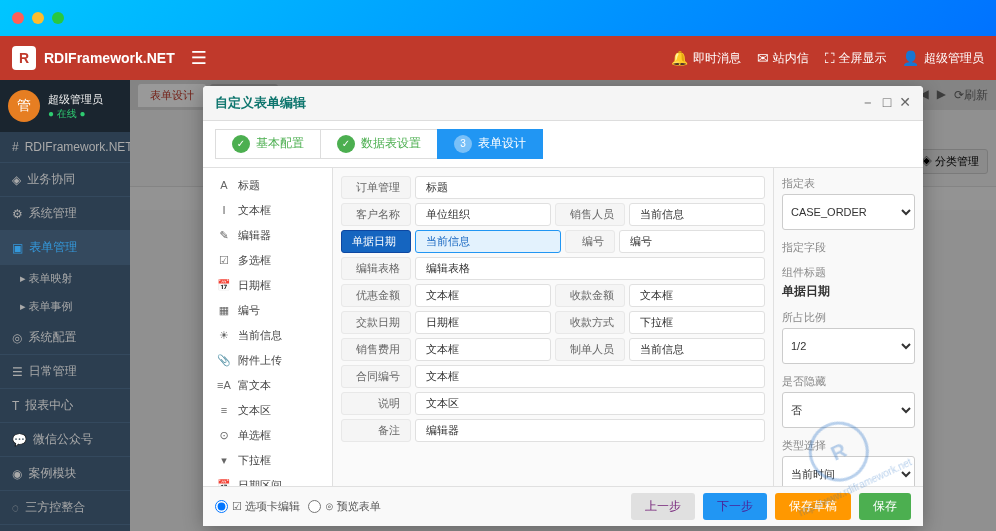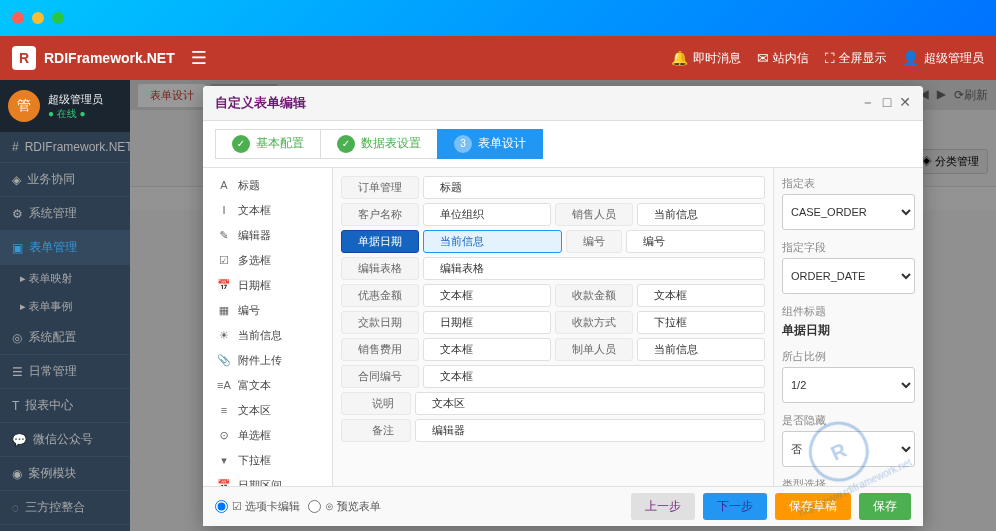--- a/index.html
+++ b/index.html
@@ -185,21 +185,21 @@
       border-bottom: 1px solid #ddd;
       padding: 8px 12px;
       display: flex;
       align-items: center;
       gap: 8px;
       border-radius: 4px 4px 0 0;
     }
     .modal-title {
       font-size: 13px;
       font-weight: bold;
-      color: #701a75;
+      color: #0f766e;
       flex: 1;
     }
     .modal-controls {
       display: flex;
       gap: 8px;
       font-size: 14px;
       color: #666;
     }
     .modal-controls span { cursor: pointer; }
 
@@ -289,21 +289,21 @@
     .form-row {
       display: flex;
       gap: 4px;
       margin-bottom: 4px;
       align-items: center;
     }
     .form-cell {
       display: flex;
       align-items: center;
       gap: 6px;
-      padding: 3px 16px;
+      padding: 3px 10px;
       border: 1px solid #e0e0e0;
       background: white;
       border-radius: 3px;
       min-width: 80px;
       font-size: 11px;
     }
     .form-cell.label-cell {
       background: #f5f5f5;
       color: #666;
       min-width: 60px;
@@ -722,23 +722,20 @@
 
           <div class="right-panel">
             <div class="right-panel-section">
               <div class="right-panel-label">指定表</div>
               <select class="right-panel-select">
                 <option>CASE_ORDER</option>
               </select>
             </div>
             <div class="right-panel-section">
               <div class="right-panel-label">指定字段</div>
-              <select class="right-panel-select">
-                <option>ORDER_DATE</option>
-              </select>
             </div>
             <div class="right-panel-section">
               <div class="right-panel-label">组件标题</div>
               <div class="right-panel-value">单据日期</div>
             </div>
             <div class="right-panel-section">
               <div class="right-panel-label">所占比例</div>
               <select class="right-panel-select">
                 <option>1/2</option>
               </select>

